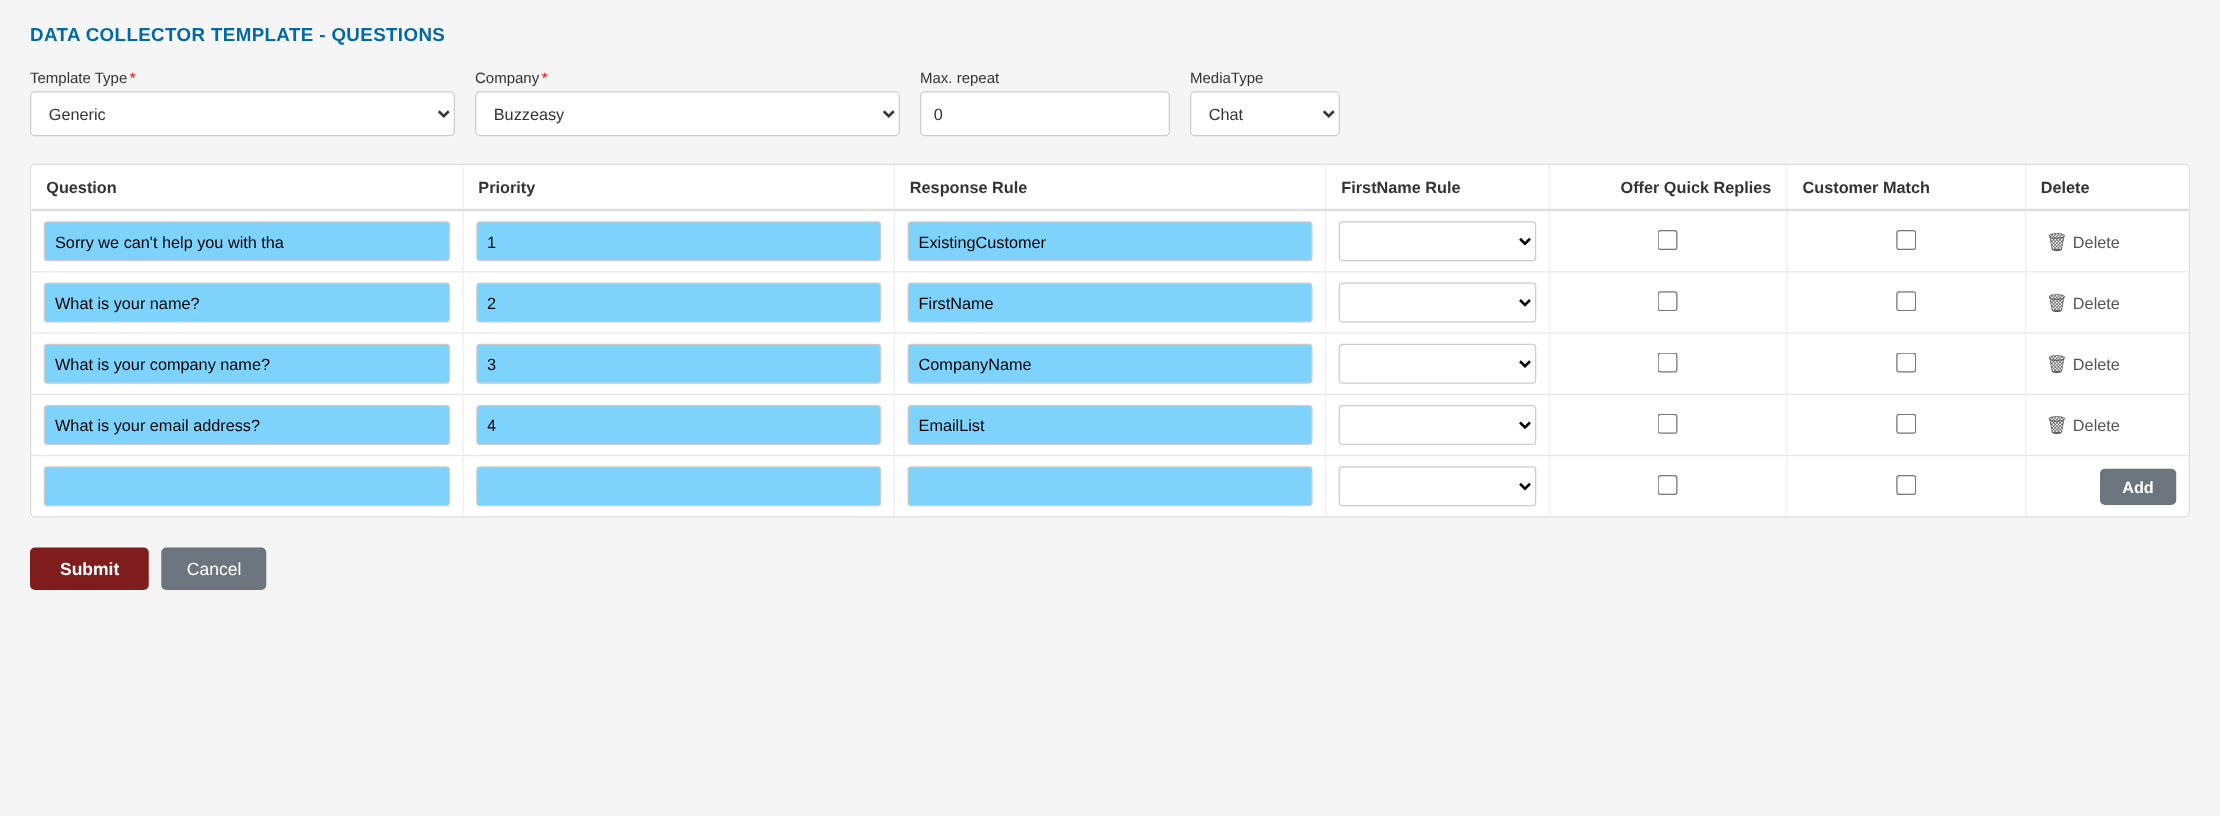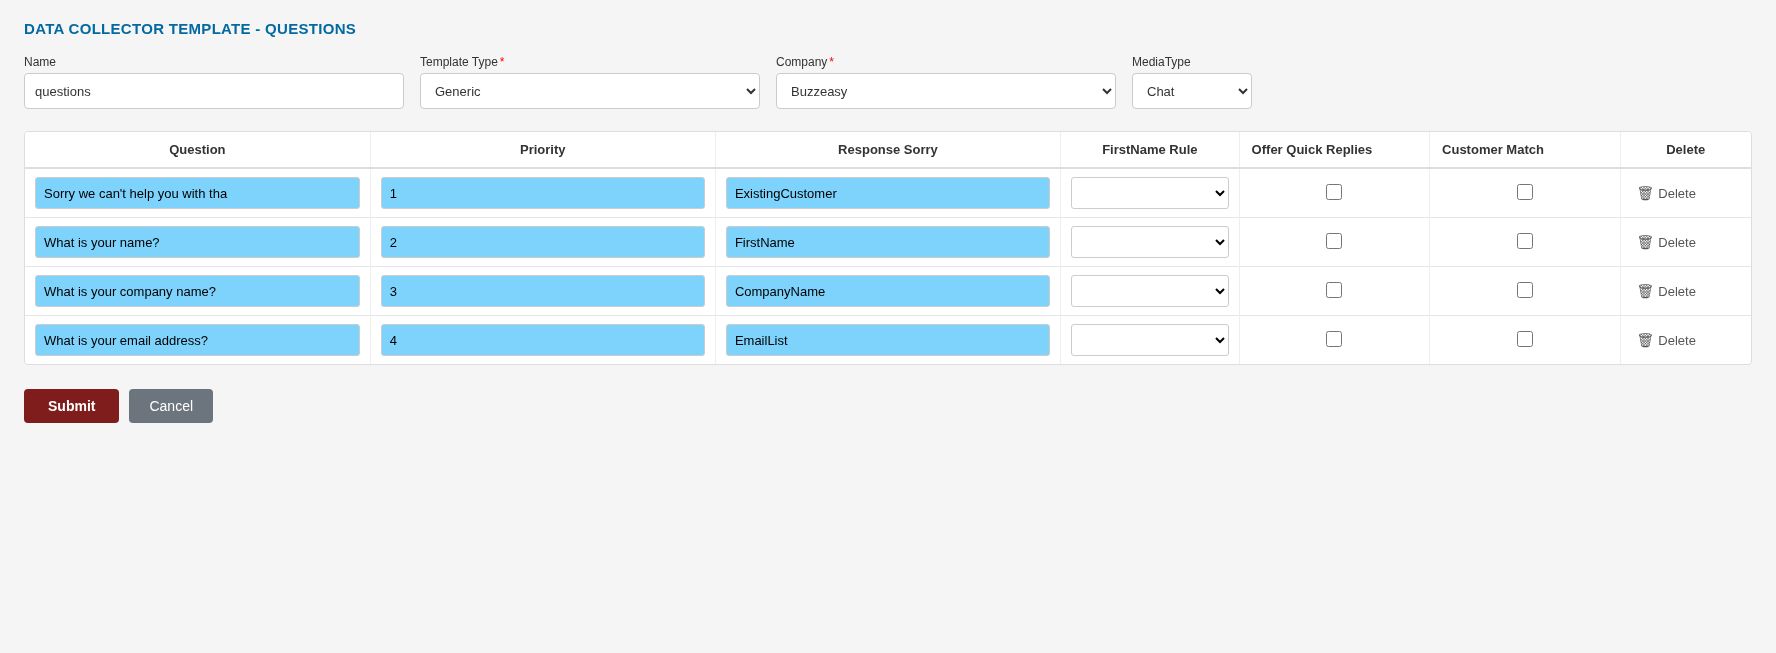--- a/index.html
+++ b/index.html
@@ -67,21 +67,21 @@
     table {
       width: 100%;
       border-collapse: collapse;
     }
     thead tr {
       background: #fff;
       border-bottom: 2px solid #ddd;
     }
     thead th {
       padding: 10px 12px;
-      text-align: center;
+      text-align: left;
       font-size: 13px;
       font-weight: bold;
       color: #333;
       border-right: 1px solid #eee;
     }
     thead th:last-child { border-right: none; }
     tbody tr {
       border-bottom: 1px solid #e5e5e5;
     }
     tbody tr:last-child { border-bottom: none; }
@@ -89,21 +89,21 @@
       padding: 8px 10px;
       vertical-align: middle;
       border-right: 1px solid #eee;
     }
     tbody td:last-child { border-right: none; }
 
     .col-question { width: 290px; }
     .col-priority { width: 290px; }
     .col-response { width: 290px; }
     .col-validation { width: 150px; }
-    .col-offerqr { width: 160px; text-align: left; }
+    .col-offerqr { width: 160px; text-align: right; }
     .col-custmatch { width: 160px; text-align: left; }
     .col-delete { width: 110px; }
 
     tbody td input[type="text"] {
       width: 100%;
       border: 1px solid #ccc;
       border-radius: 3px;
       padding: 5px 8px;
       font-size: 13px;
       height: 32px;
@@ -175,59 +175,59 @@
       cursor: pointer;
     }
     .add-cell { text-align: right; }
   </style>
 </head>
 <body>
 
 <div class="page-title">DATA COLLECTOR TEMPLATE - QUESTIONS</div>
 
 <div class="top-fields">
-  <div class="field-group">
-    <label>Name</label>
-    <input type="text" class="field-name" value="questions" style="">
-  </div>
   <div class="field-group">
     <label>
       <span>Template Type</span><span class="required">*</span>
     </label>
     <select class="field-template">
       <option>Generic</option>
       <option>Custom</option>
     </select>
   </div>
   <div class="field-group">
     <label>
       <span>Company</span><span class="required">*</span>
     </label>
     <select class="field-company">
       <option>Buzzeasy</option>
       <option>Other</option>
     </select>
   </div>
   <div class="field-group">
+    <label>Max. repeat</label>
+    <input type="text" class="field-maxrepeat" value="0" style="">
+  </div>
+  <div class="field-group">
     <label>MediaType</label>
     <select class="field-mediatype">
       <option>Chat</option>
       <option>Voice</option>
       <option>Email</option>
     </select>
   </div>
 </div>
 
 <div class="table-wrapper">
   <table>
     <thead>
       <tr>
         <th class="col-question">Question</th>
         <th class="col-priority">Priority</th>
-        <th class="col-response">Response Sorry</th>
+        <th class="col-response">Response Rule</th>
         <th class="col-validation">FirstName Rule</th>
         <th class="col-offerqr">Offer Quick Replies</th>
         <th class="col-custmatch">Customer Match</th>
         <th class="col-delete">Delete</th>
       </tr>
     </thead>
     <tbody id="table-body">
 
     <tr>
       <td class="col-question">
@@ -342,20 +342,47 @@
       <td class="col-custmatch checkbox-cell">
         <input type="checkbox" style="">
       </td>
       <td class="col-delete">
         <button class="delete-btn">
           <span class="trash-icon">🗑</span>
           <span>Delete</span>
         </button>
       </td>
     </tr>
+        <tr>
+    <td class="col-question">
+      <input type="text" value="" style="">
+    </td>
+    <td class="col-priority">
+      <input type="text" value="" style="">
+    </td>
+    <td class="col-response">
+      <input type="text" value="" style="">
+    </td>
+    <td class="col-validation">
+      <select>
+        <option value=""></option>
+        <option value="email">Email</option>
+        <option value="phone">Phone</option>
+      </select>
+    </td>
+    <td class="col-offerqr checkbox-cell">
+      <input type="checkbox" style="">
+    </td>
+    <td class="col-custmatch checkbox-cell">
+      <input type="checkbox" style="">
+    </td>
+    <td class="col-delete add-cell">
+      <button class="add-btn">Add</button>
+    </td>
+  </tr>
       </tbody>
   </table>
 </div>
 
 <div class="action-row">
   <button class="submit-btn">Submit</button>
   <button class="cancel-btn">Cancel</button>
 </div>
 
 </body></html>

